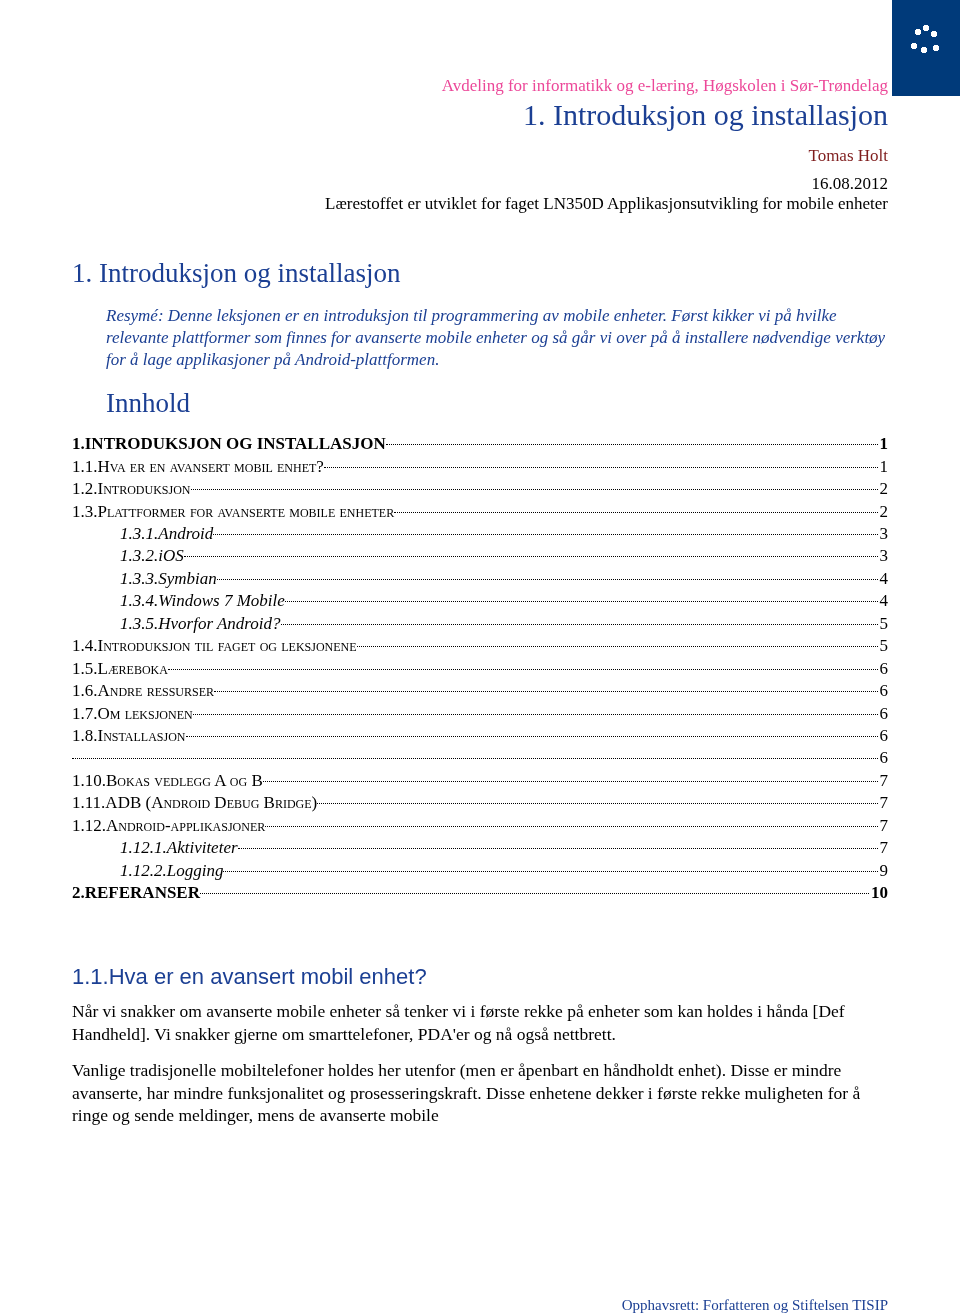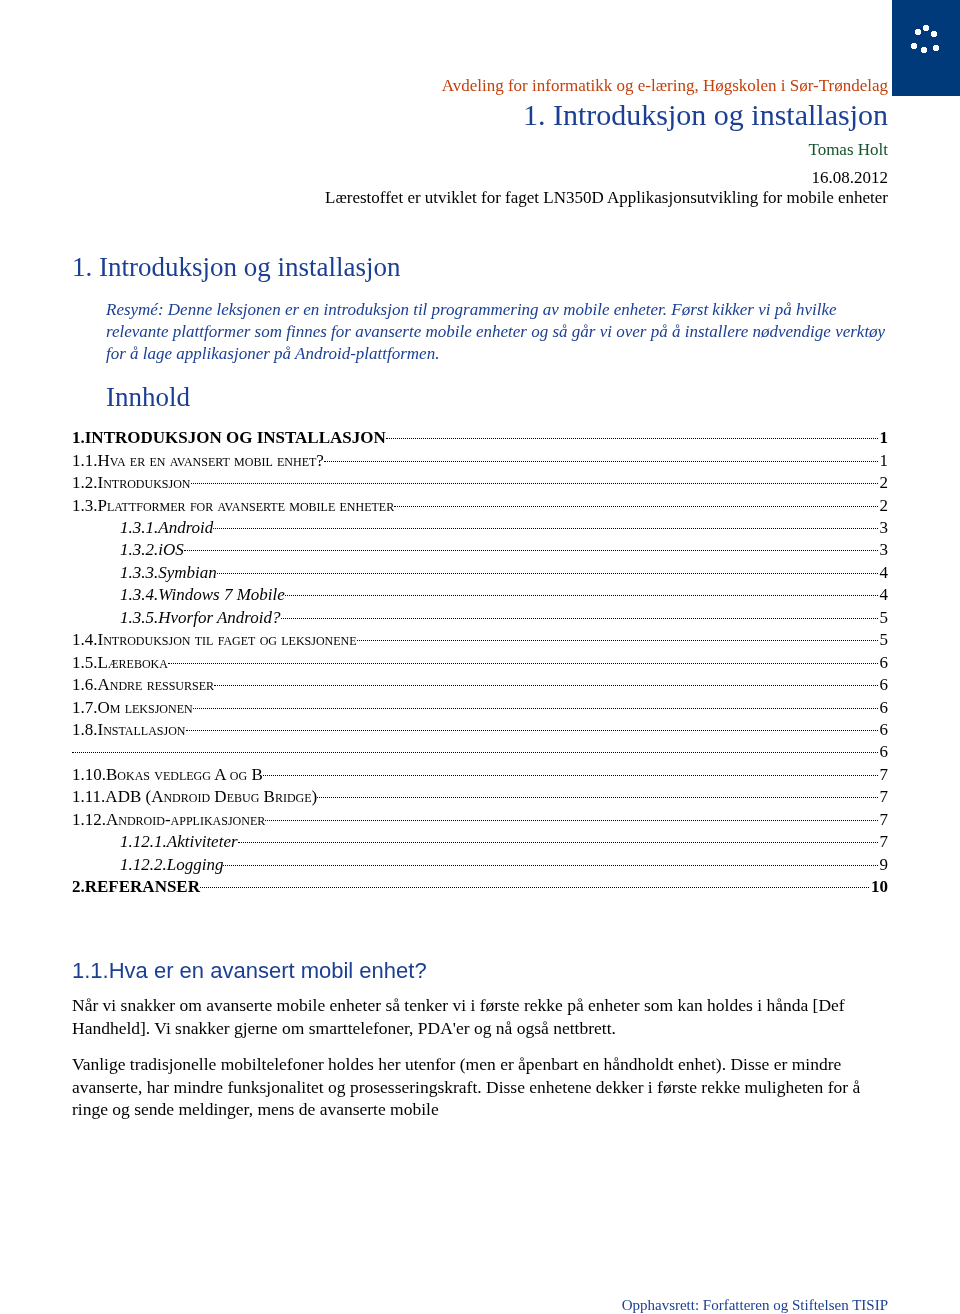--- a/index.html
+++ b/index.html
@@ -13,23 +13,23 @@
     content: ""; position: absolute; left: 14px; top: 20px; width: 40px; height: 40px;
     background:
       radial-gradient(circle at 12px 12px, #fff 3px, transparent 3px),
       radial-gradient(circle at 20px 8px, #fff 3px, transparent 3px),
       radial-gradient(circle at 28px 14px, #fff 3px, transparent 3px),
       radial-gradient(circle at 8px 26px, #fff 3px, transparent 3px),
       radial-gradient(circle at 18px 30px, #fff 3px, transparent 3px),
       radial-gradient(circle at 30px 28px, #fff 3px, transparent 3px);
   }
   .header-block { text-align: right; margin-top: 48px; }
-  .dept { color: #c2410c; font-size: 17px; }
+  .dept { color: #ec4899; font-size: 17px; }
   .main-title { color: #1b3f93; font-size: 30px; font-weight: normal; margin-top: 2px; }
-  .author { color: #14532d; font-size: 17px; margin-top: 8px; font-family: Liberation Serif, serif; }
+  .author { color: #7f1d1d; font-size: 17px; margin-top: 14px; font-family: Liberation Serif, serif; }
   .date { font-size: 17px; margin-top: 8px; }
   .course { font-size: 17px; margin-top: 0px; }
   .section-title { color: #1b3f93; font-size: 27px; font-weight: normal; margin-top: 44px; margin-bottom: 16px; }
   .resume-block { margin-left: 34px; color: #1b3f93; font-style: italic; font-size: 17px; line-height: 1.28; }
   .innhold-h { color: #1b3f93; font-size: 27px; font-weight: normal; margin-left: 34px; margin-top: 18px; margin-bottom: 14px; }
   .toc { font-size: 17px; }
   .toc-row { display: flex; align-items: baseline; line-height: 1.32; }
   .toc-row .label { white-space: nowrap; }
   .toc-row .dots {
     flex: 1 1 auto;

